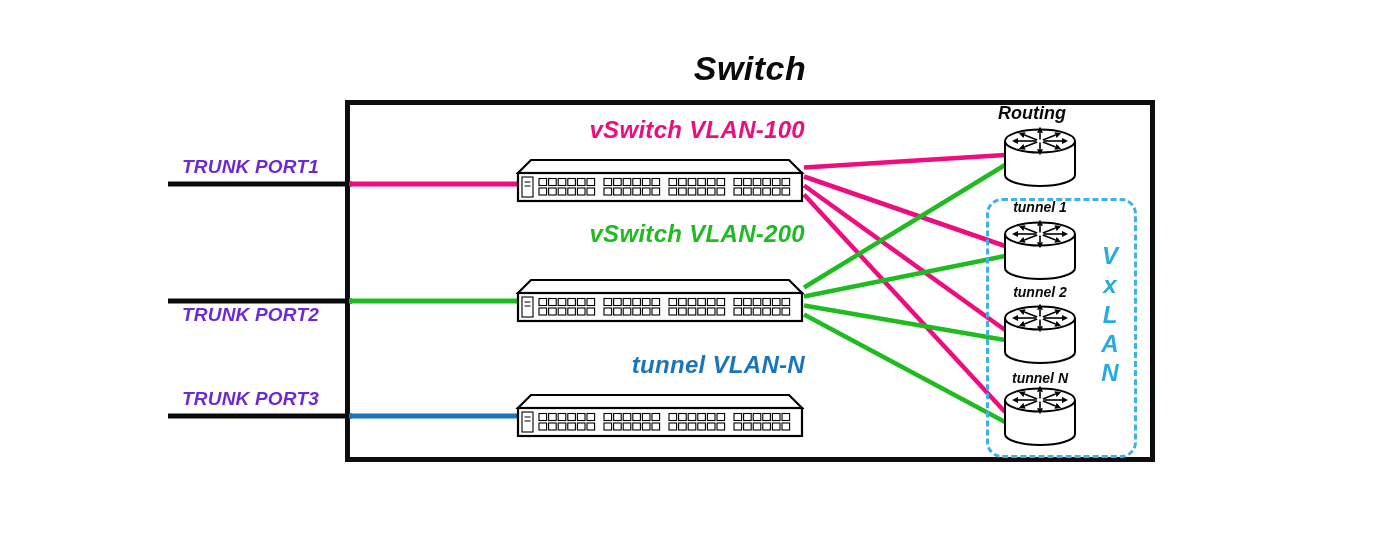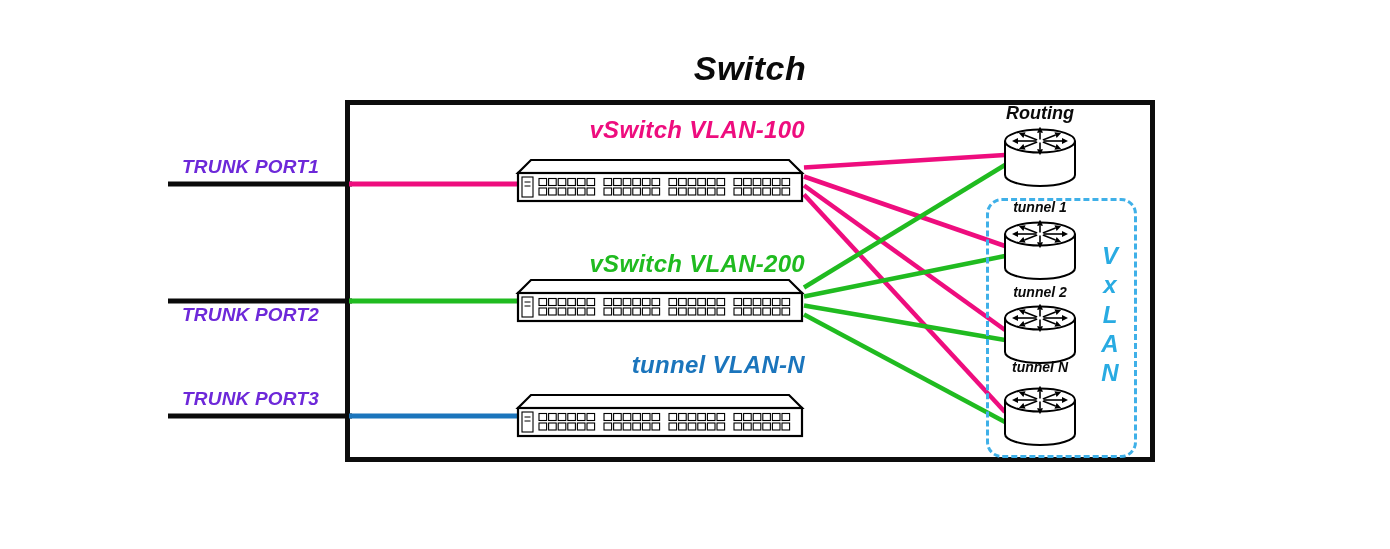--- a/index.html
+++ b/index.html
@@ -6,21 +6,21 @@
   html,body{background:#fff}
   body{font-family:"Liberation Sans",sans-serif}
   #canvas{position:relative;width:1390px;height:549px;background:#fff;overflow:hidden}
   #wires{position:absolute;left:0;top:0;pointer-events:none}
   .title{position:absolute;left:345px;top:50px;width:810px;text-align:center;
          font:italic 700 34px/1.1 "Liberation Sans",sans-serif;color:#0a0a0a;letter-spacing:.5px}
   .switch-box{position:absolute;left:345px;top:100px;width:810px;height:362px;border:5px solid #0d0d0d}
   .trunk-label{position:absolute;font:italic 700 19px/1 "Liberation Sans",sans-serif;color:#6d28d9;letter-spacing:.2px;white-space:nowrap}
   .vs-label{position:absolute;width:290px;text-align:right;font:italic 700 24px/1 "Liberation Sans",sans-serif;letter-spacing:.3px;white-space:nowrap}
   .node{position:absolute}
-  .routing-label{position:absolute;left:998px;top:104px;width:84px;text-align:center;
+  .routing-label{position:absolute;left:998px;top:104px;width:84px;
                  font:italic 700 18px/1 "Liberation Sans",sans-serif;color:#0a0a0a}
   .tunnel-label{position:absolute;width:80px;text-align:center;font:italic 700 14px/1 "Liberation Sans",sans-serif;color:#0a0a0a}
   .vxlan-box{position:absolute;left:986px;top:198px;width:151px;height:260px;border:3px dashed #3FB0E8;border-radius:16px}
   .vxlan-word{position:absolute;left:1096px;top:241px;width:28px;display:flex;flex-direction:column;align-items:center;
               font:italic 700 24px/1.22 "Liberation Sans",sans-serif;color:#29ABE2}
 </style>
 </head>
 <body>
 
 <div id="canvas">
@@ -103,21 +103,21 @@
         <rect x="247.8" y="20.5" width="7.6" height="7" fill="#fff" stroke="#000" stroke-width="1.1"></rect>
         <rect x="257.4" y="20.5" width="7.6" height="7" fill="#fff" stroke="#000" stroke-width="1.1"></rect>
         <rect x="267.0" y="20.5" width="7.6" height="7" fill="#fff" stroke="#000" stroke-width="1.1"></rect>
         <rect x="219.0" y="30" width="7.6" height="7" fill="#fff" stroke="#000" stroke-width="1.1"></rect>
         <rect x="228.6" y="30" width="7.6" height="7" fill="#fff" stroke="#000" stroke-width="1.1"></rect>
         <rect x="238.2" y="30" width="7.6" height="7" fill="#fff" stroke="#000" stroke-width="1.1"></rect>
         <rect x="247.8" y="30" width="7.6" height="7" fill="#fff" stroke="#000" stroke-width="1.1"></rect>
         <rect x="257.4" y="30" width="7.6" height="7" fill="#fff" stroke="#000" stroke-width="1.1"></rect>
         <rect x="267.0" y="30" width="7.6" height="7" fill="#fff" stroke="#000" stroke-width="1.1"></rect>
       </svg></div>
-    <div class="vs-label" style="left: 515px; top: 252px; color: rgb(32, 187, 32);">vSwitch VLAN-200</div>
+    <div class="vs-label" style="left: 515px; top: 222px; color: rgb(32, 187, 32);">vSwitch VLAN-200</div>
     <div class="node" style="left: 515px; top: 278px; width: 290px; height: 46px;"><svg viewBox="0 0 290 46" width="290" height="46">
         <polygon points="16,2 274,2 287,15 3,15" fill="#fff" stroke="#000" stroke-width="2.2"></polygon>
         <rect x="3" y="15" width="284" height="28" fill="#fff" stroke="#000" stroke-width="2.2"></rect>
         <rect x="7" y="19" width="11" height="20" fill="#fff" stroke="#000" stroke-width="1.1"></rect>
         <line x1="9.5" y1="24" x2="15.5" y2="24" stroke="#000" stroke-width="1"></line>
         <line x1="9.5" y1="28" x2="15.5" y2="28" stroke="#000" stroke-width="1"></line>
         <rect x="24.0" y="20.5" width="7.6" height="7" fill="#fff" stroke="#000" stroke-width="1.1"></rect>
         <rect x="33.6" y="20.5" width="7.6" height="7" fill="#fff" stroke="#000" stroke-width="1.1"></rect>
         <rect x="43.2" y="20.5" width="7.6" height="7" fill="#fff" stroke="#000" stroke-width="1.1"></rect>
         <rect x="52.8" y="20.5" width="7.6" height="7" fill="#fff" stroke="#000" stroke-width="1.1"></rect>
@@ -277,21 +277,21 @@
         <polygon points="16.834949330365863,22.042719254460973 21.37799753202524,17.107061948954488 23.509304095766673,22.715763432484586" fill="#000"></polygon>
         <line x1="34" y1="14" x2="16" y2="14.000000000000002" stroke="#000" stroke-width="1.6"></line>
         <polygon points="10,14.000000000000002 16,11.000000000000002 16,17" fill="#000"></polygon>
         <line x1="35.17157287525381" y1="12.925197692596448" x2="22.44365081389595" y2="8.088587309280463" stroke="#000" stroke-width="1.6"></line>
         <polygon points="16.834949330365856,5.957280745539028 23.509304095766666,5.284236567515416 21.377997532025233,10.89293805104551" fill="#000"></polygon>
         <line x1="38" y1="12.48" x2="37.99999999999999" y2="5.640000000000001" stroke="#000" stroke-width="1.6"></line>
         <polygon points="37.99999999999999,-0.35999999999999943 40.99999999999999,5.639999999999999 34.99999999999999,5.640000000000002" fill="#000"></polygon>
         <line x1="40.82842712474619" y1="12.925197692596448" x2="53.55634918610404" y2="8.088587309280461" stroke="#000" stroke-width="1.6"></line>
         <polygon points="59.16505066963414,5.957280745539025 54.62200246797476,10.892938051045508 52.49069590423333,5.284236567515414" fill="#000"></polygon>
       </svg></div>
-    <div class="tunnel-label" style="left: 1000px; top: 360px; text-align: center;">tunnel N</div>
+    <div class="tunnel-label" style="left: 1000px; top: 371px; text-align: center;">tunnel N</div>
     <div class="node" style="left: 1002px; top: 386px;"><svg viewBox="0 0 76 64" width="76" height="64">
         <path d="M3 14 L3 48 A35 11 0 0 0 73 48 L73 14" fill="#fff" stroke="#000" stroke-width="2"></path>
         <ellipse cx="38" cy="14" rx="35" ry="11.5" fill="#fff" stroke="#000" stroke-width="2"></ellipse>
         <line x1="42" y1="14" x2="60" y2="14" stroke="#000" stroke-width="1.6"></line>
         <polygon points="66,14 60,17 60,11" fill="#000"></polygon>
         <line x1="40.82842712474619" y1="15.074802307403552" x2="53.55634918610404" y2="19.911412690719537" stroke="#000" stroke-width="1.6"></line>
         <polygon points="59.16505066963414,22.042719254460973 52.49069590423333,22.715763432484586 54.62200246797476,17.107061948954488" fill="#000"></polygon>
         <line x1="38" y1="15.52" x2="38" y2="22.36" stroke="#000" stroke-width="1.6"></line>
         <polygon points="38,28.36 35,22.36 41,22.36" fill="#000"></polygon>
         <line x1="35.17157287525381" y1="15.074802307403552" x2="22.443650813895957" y2="19.911412690719537" stroke="#000" stroke-width="1.6"></line>

